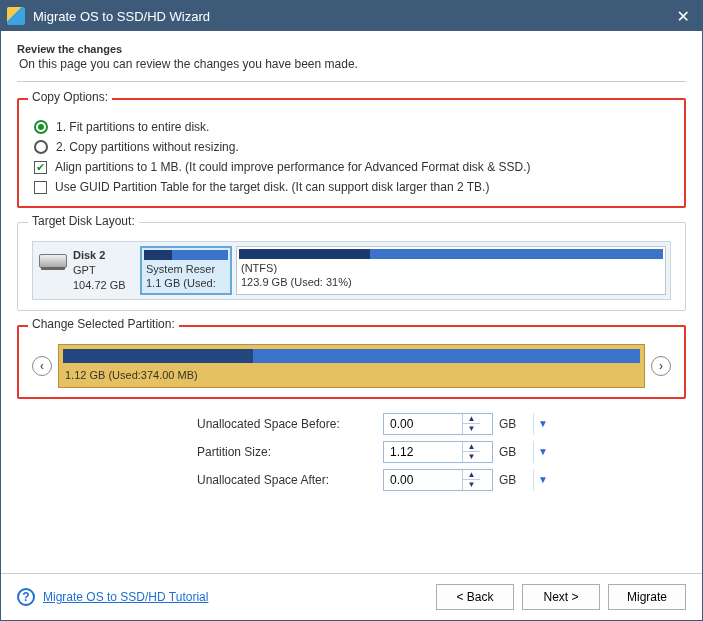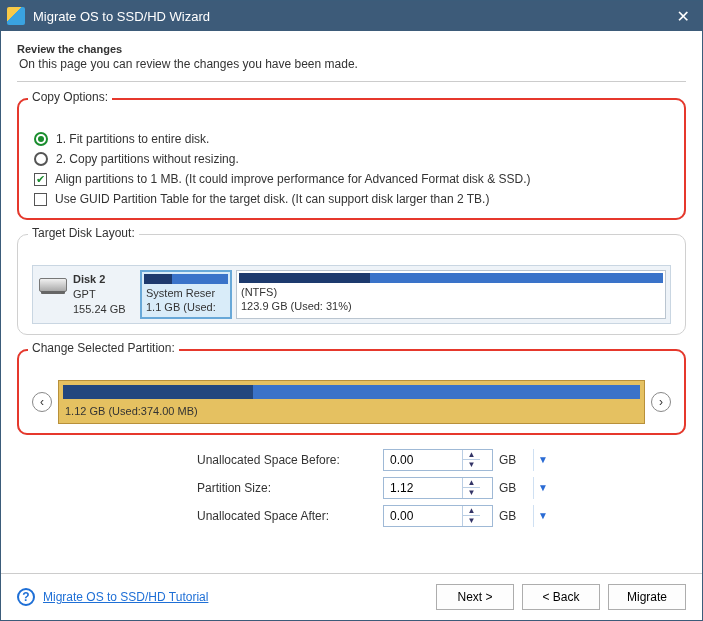--- a/index.html
+++ b/index.html
@@ -11,21 +11,21 @@
   .titlebar .title { flex: 1; font-size: 13px; }
   .titlebar .close { font-size: 16px; padding: 2px 6px; cursor: pointer; }
 
   .content { padding: 12px 16px 6px 16px; flex: 1; overflow: hidden; }
 
   .heading { font-weight: 700; font-size: 11px; margin-bottom: 2px; }
   .subheading { font-size: 12px; color: #333; margin-left: 2px; margin-bottom: 10px; }
   hr.sep { border: none; border-top: 1px solid #ccc; margin: 4px 0 16px 0; }
 
   
-  .group { border: 1px solid #d0d0d0; border-radius: 10px; padding: 30px 14px 10px 14px; position: relative; margin-bottom: 14px; }
+  .group { border: 1px solid #d0d0d0; border-radius: 2px; padding: 18px 14px 10px 14px; position: relative; margin-bottom: 14px; }
   .group > .legend { position: absolute; top: -9px; left: 10px; background: #fff; padding: 0 4px; color: #333; }
   .group.redbox { outline: 2px solid #e6382c; outline-offset: -2px; }
 
   .opt-row { display: flex; align-items: center; gap: 8px; padding: 3px 2px; font-size: 12px; }
   .radio-outer { width: 14px; height: 14px; border: 2px solid #1a8d2e; border-radius: 50%; display: flex; align-items: center; justify-content: center; }
   .radio-outer.off { border-color: #555; }
   .radio-dot { width: 6px; height: 6px; background: #1a8d2e; border-radius: 50%; }
   .chk { width: 13px; height: 13px; border: 1px solid #555; display: flex; align-items: center; justify-content: center; font-size: 11px; color: #1a8d2e; line-height: 1; }
 
   
@@ -107,21 +107,21 @@
   </div>
 
   <div class="group">
     <span class="legend">Target Disk Layout:</span>
     <div class="disk-layout">
       <div class="disk-info">
         <div class="disk-icon"></div>
         <div class="disk-text">
           <div class="dname">Disk 2</div>
           <div>GPT</div>
-          <div>155.24 GB</div>
+          <div>104.72 GB</div>
         </div>
       </div>
       <div id="partitions" style="display:flex; gap:4px; flex:1;">
           <div class="part-box sel" style="width: 92px;">
             <div class="part-bar">
               <div class="used" style="width: 33%;"></div>
             </div>
             <div class="pl">System Reser</div>
             <div class="pl">1.1 GB (Used:</div>
           </div>
@@ -182,16 +182,16 @@
       <div class="unit">GB</div>
       <div class="dd">▼</div>
     </div>
 
 </div>
 
 <div class="footer">
   <div class="help-icon">?</div>
   <a href="#" class="tutorial-link">Migrate OS to SSD/HD Tutorial</a>
   <div class="spacer"></div>
+  <button class="btn">&lt; Back</button>
   <button class="btn">Next &gt;</button>
-  <button class="btn">&lt; Back</button>
   <button class="btn">Migrate</button>
 </div>
 
 </body></html>

